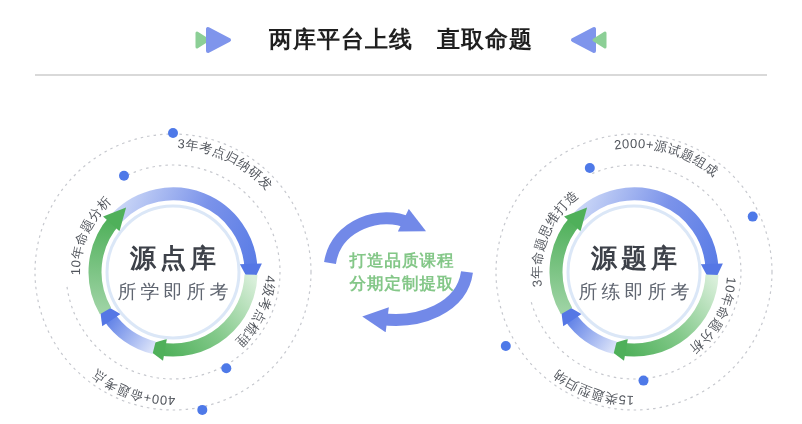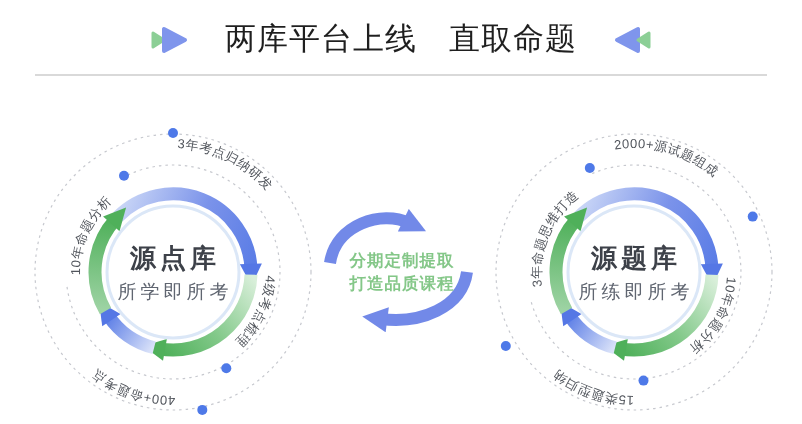--- a/index.html
+++ b/index.html
@@ -1,21 +1,21 @@
 <!DOCTYPE html>
 <html><head>
 <meta charset="utf-8">
 <style>
   html,body{margin:0;padding:0;background:#fff;}
   .stage{position:relative;width:802px;height:424px;background:#ffffff;overflow:hidden;
          font-family:"Liberation Sans","DejaVu Sans",sans-serif;}
   
   .header{position:absolute;top:14px;left:0;width:100%;height:50px;
           display:flex;align-items:center;justify-content:center;gap:24px;}
-  .page-title{margin:8px;font-size:31px;font-weight:400;color:#1f1f1f;letter-spacing:1px;line-height:46px;}
+  .page-title{margin:8px;font-size:23px;font-weight:700;color:#1f1f1f;letter-spacing:1px;line-height:46px;}
   .tri-group{display:inline-flex;align-items:center;}
   .divider{position:absolute;top:74px;left:35px;right:35px;height:2px;background:#d9d9d9;}
   
   .diagram{position:absolute;width:320px;height:320px;top:112px;}
   .diagram.left{left:13px;}
   .diagram.right{left:474px;}
   .curve-label{font-size:13px;fill:#51555c;letter-spacing:0.5px;}
   .center-title{font-size:26px;font-weight:bold;fill:#3d4149;letter-spacing:4px;}
   .center-sub{font-size:19px;fill:#5f6570;letter-spacing:4px;}
   .dash{fill:none;stroke:#c6c8ce;stroke-width:1.2;stroke-dasharray:2.5 4;}
@@ -153,17 +153,17 @@
   <svg class="cycle-arrows" width="170" height="140" viewBox="0 0 170 140">
     <defs>
       <marker id="mk-arrow" viewBox="0 0 10 10" refX="2.5" refY="5" markerWidth="2.3" markerHeight="2.1" orient="auto">
         <path d="M0 0 L10 5 L0 10 z" fill="#7289e8"></path>
       </marker>
     </defs>
     <path d="M 10 63 C 16 24 62 10 89 23" fill="none" stroke="#7289e8" stroke-width="12" marker-end="url(#mk-arrow)"></path>
     <path d="M 147 72 C 142 108 100 124 61 119" fill="none" stroke="#7289e8" stroke-width="12" marker-end="url(#mk-arrow)"></path>
   </svg>
   <div class="cycle-text">
+    <div>打造品质课程</div>
     <div>分期定制提取</div>
-    <div>打造品质课程</div>
   </div>
 
 </div>
 
 </body></html>

